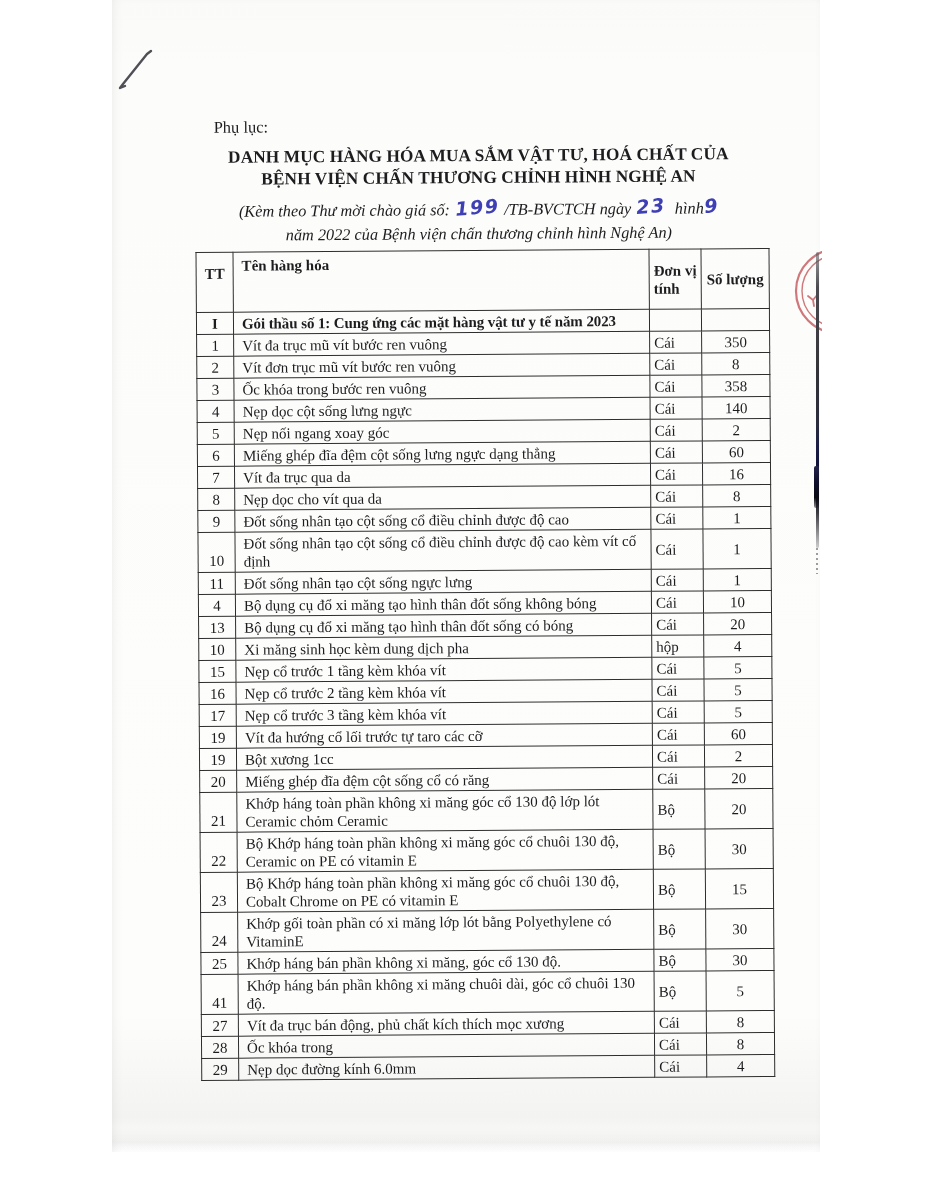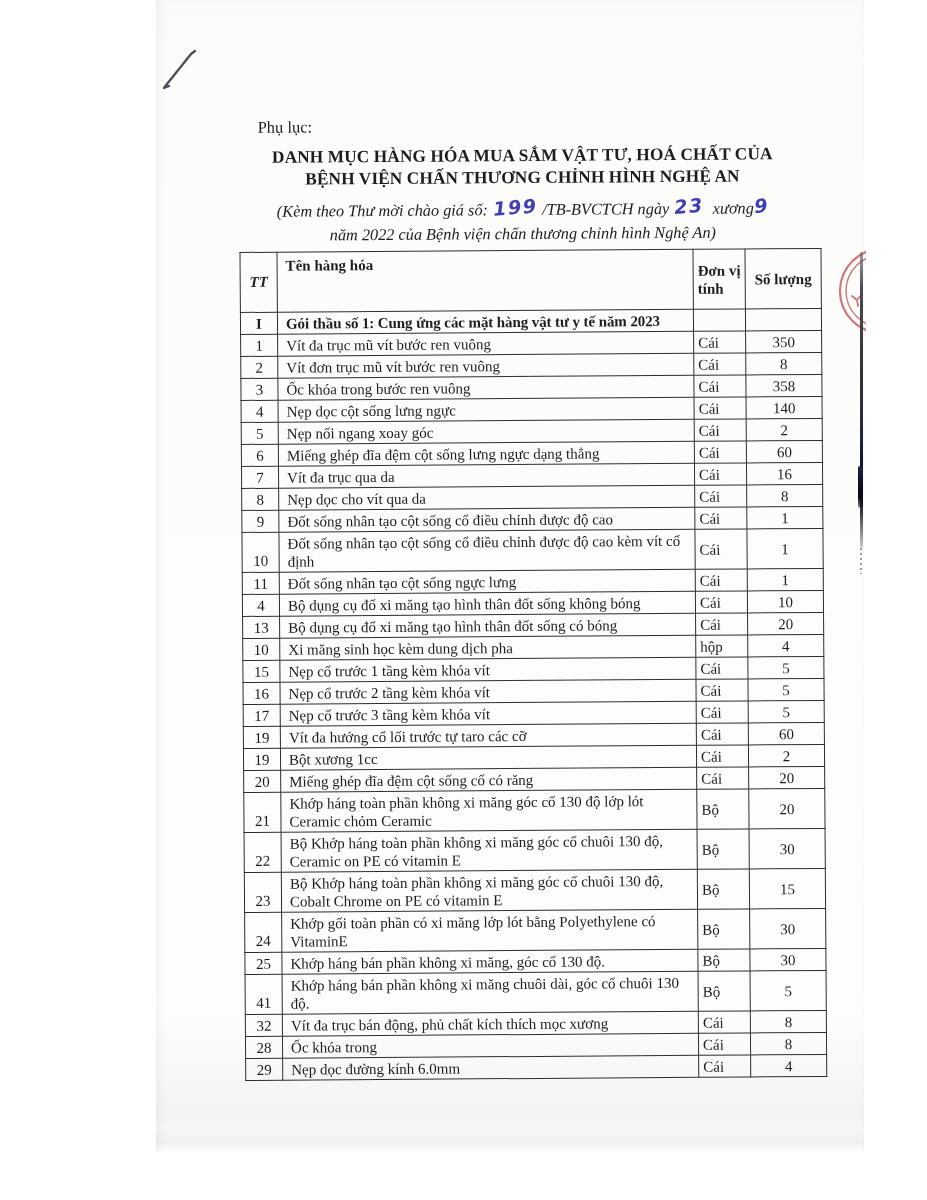--- a/index.html
+++ b/index.html
@@ -3,21 +3,21 @@
 <meta charset="utf-8">
 <style>
   :root{
     --ink-blue:#3f3fb5; --stamp-red:#c4575a; --pen-gray:#4f4f55;
     --text:#1d1d1f; --border:#2e2e2e; --paper:#fbfbfa;
   }
   *{margin:0;padding:0;box-sizing:border-box;}
   html,body{width:927px;height:1200px;background:#ffffff;overflow:hidden;}
   body{font-family:"Liberation Serif","DejaVu Serif",serif;color:var(--text);position:relative;}
 
-  .scan{position:absolute;inset:0;margin-left:44px;}
+  .scan{position:absolute;inset:0;}
   .paper{
     position:absolute;left:112px;top:0;width:708px;height:1152px;
     background:linear-gradient(180deg,#fafaf9 0%,#fcfcfb 6%,#fdfdfc 88%,#f3f3f1 97%,#ffffff 100%);
     box-shadow:inset 7px 0 14px -9px rgba(0,0,0,0.10), inset -4px 0 8px -6px rgba(0,0,0,0.05);
   }
   .paper-bottom-smudge{
     position:absolute;left:112px;top:1128px;width:708px;height:24px;
     background:linear-gradient(180deg,rgba(0,0,0,0) 0%,rgba(90,90,90,0.07) 60%,rgba(255,255,255,0) 100%);
   }
 
@@ -33,24 +33,24 @@
     display:inline-block;transform:rotate(-4deg);position:relative;top:-1px;margin:0 5px;
   }
   .hand.month{margin-left:0px;margin-right:0;}
 
   table{margin-top:4px;width:567px;border-collapse:collapse;table-layout:fixed;font-size:15px;}
   td,th{border:1.4px solid var(--border);padding:1px 4px;vertical-align:middle;line-height:18px;overflow:hidden;}
   th{font-weight:bold;}
   .col-tt{width:37px;text-align:center;}
   .col-name{width:416px;text-align:left;padding-left:8px;}
   .col-unit{width:52px;text-align:left;}
-  .col-qty{width:76px;text-align:center;}
+  .col-qty{width:68px;text-align:center;}
   thead tr{height:60px;}
   thead .col-name{vertical-align:top;padding-top:4px;}
-  thead .col-tt{vertical-align:top;padding-top:20px;font-style:italic;}
+  thead .col-tt{vertical-align:top;padding-top:12px;}
   tbody tr{height:22px;}
   tbody tr.tall{height:40px;}
   tbody tr.tall td.col-tt{vertical-align:bottom;padding-bottom:2px;}
   tr.section-row td{font-weight:bold;}
   tr.section-row td.col-name{white-space:nowrap;letter-spacing:-0.1px;}
 
   .stamp{position:absolute;left:788px;top:246px;}
   .scan-line{
     position:absolute;left:816px;top:252px;width:2.6px;height:296px;
     background:linear-gradient(180deg,
@@ -81,21 +81,21 @@
 
   <div class="content">
     <div class="appendix">Phụ lục:</div>
 
     <div class="doc-title">
       <div>DANH MỤC HÀNG HÓA MUA SẮM VẬT TƯ, HOÁ CHẤT CỦA</div>
       <div>BỆNH VIỆN CHẤN THƯƠNG CHỈNH HÌNH NGHỆ AN</div>
     </div>
 
     <div class="reference">
-      <div><span>(Kèm theo Thư mời chào giá số:</span><span class="hand">199</span><span>/TB-BVCTCH  ngày</span><span class="hand">23</span> <span>xương</span><span class="hand month">9</span></div>
+      <div><span>(Kèm theo Thư mời chào giá số:</span><span class="hand">199</span><span>/TB-BVCTCH  ngày</span><span class="hand">23</span> <span>hình</span><span class="hand month">9</span></div>
       <div>năm 2022 của Bệnh viện chấn thương chỉnh hình Nghệ An)</div>
     </div>
 
     <table>
       <thead>
         <tr>
           <th class="col-tt">TT</th>
           <th class="col-name">Tên hàng hóa</th>
           <th class="col-unit">Đơn vị tính</th>
           <th class="col-qty">Số lượng</th>
@@ -258,21 +258,21 @@
             <td class="col-unit">Bộ</td>
             <td class="col-qty">30</td>
           </tr>
           <tr class="tall">
             <td class="col-tt">41</td>
             <td class="col-name">Khớp háng bán phần không xi măng chuôi dài, góc cổ chuôi 130 độ.</td>
             <td class="col-unit">Bộ</td>
             <td class="col-qty">5</td>
           </tr>
           <tr>
-            <td class="col-tt">32</td>
+            <td class="col-tt">27</td>
             <td class="col-name">Vít đa trục bán động, phủ chất kích thích mọc xương</td>
             <td class="col-unit">Cái</td>
             <td class="col-qty">8</td>
           </tr>
           <tr>
             <td class="col-tt">28</td>
             <td class="col-name">Ốc khóa trong</td>
             <td class="col-unit">Cái</td>
             <td class="col-qty">8</td>
           </tr>

